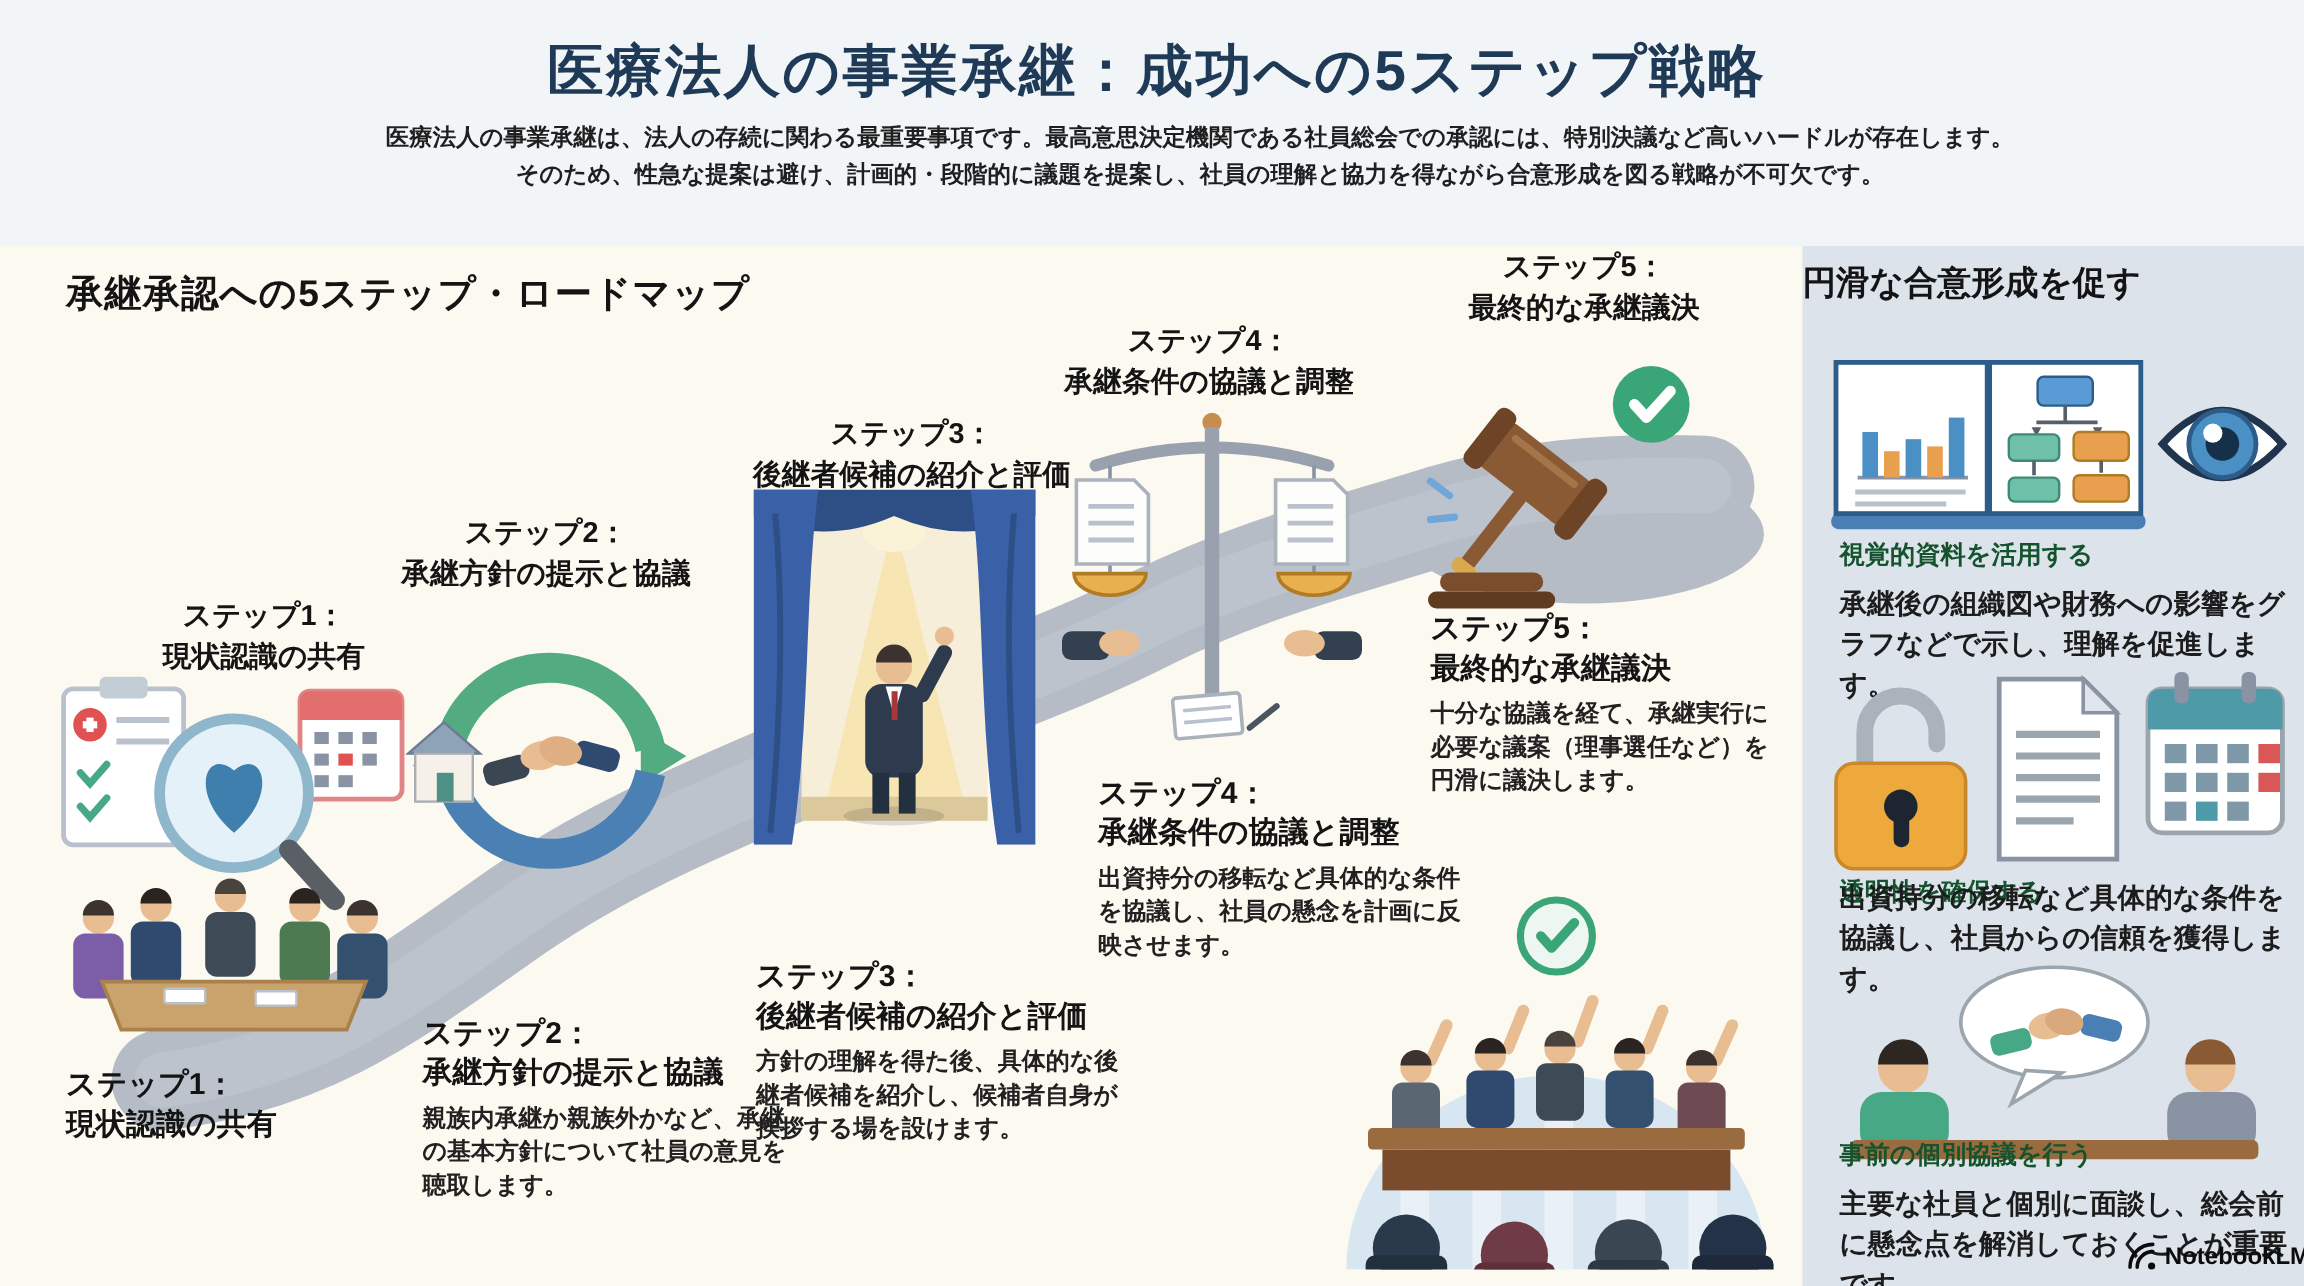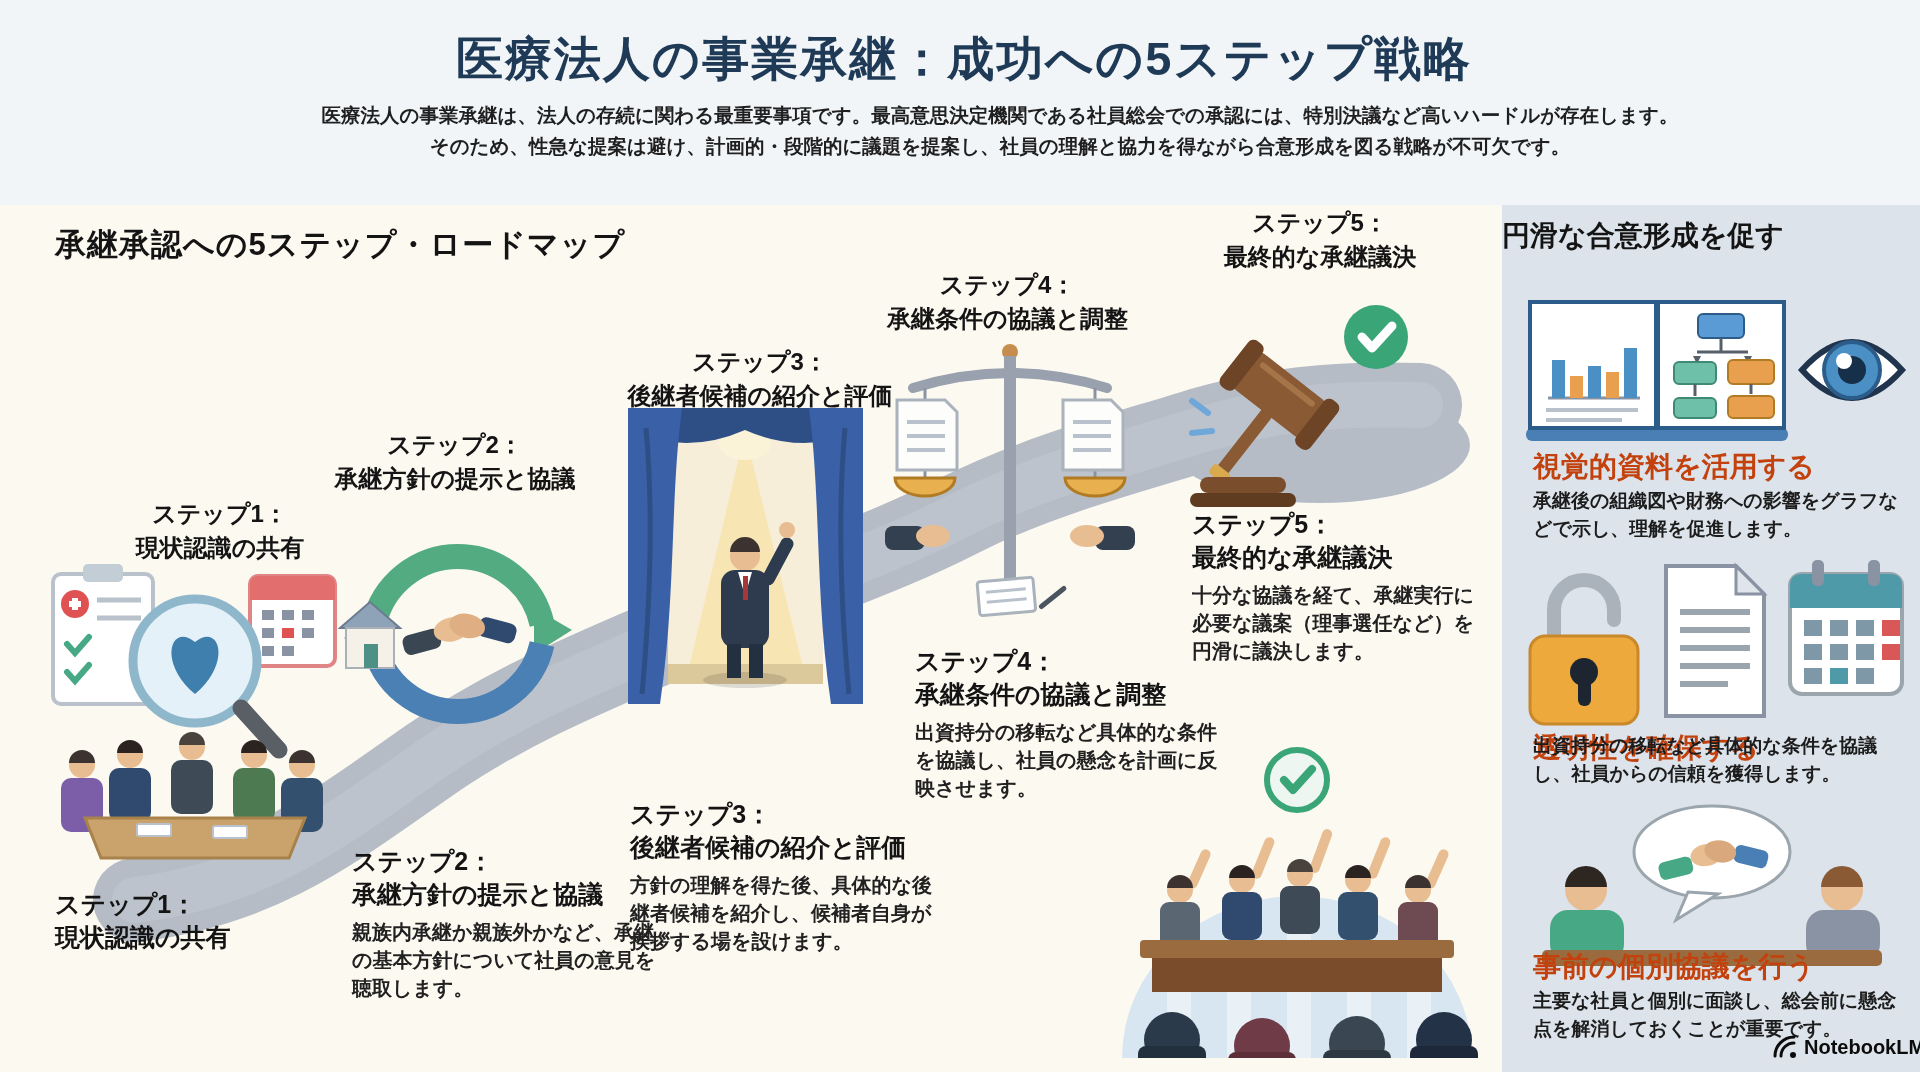--- a/index.html
+++ b/index.html
@@ -11,22 +11,22 @@
   .header-title{left:4px;top:28px;width:1920px;text-align:center;font-size:47px;font-weight:700;
     color:#1e3a56;letter-spacing:2px;}
   .header-sub{left:0;top:100px;width:1920px;text-align:center;font-size:19.5px;font-weight:700;
     color:#1f1f1f;line-height:1.6;padding-left:40px;}
   .roadmap-heading{left:55px;top:224px;font-size:31px;font-weight:800;color:#141414;letter-spacing:1px;}
   .step-label{text-align:center;font-size:24px;font-weight:800;color:#141414;line-height:1.4;}
   .step-block .t{font-size:25px;font-weight:800;color:#141414;line-height:1.3;margin:0 0 8px 0;}
   .step-block .d{font-size:20px;font-weight:600;color:#212121;line-height:1.4;margin:0;}
   .sb-title{left:1502px;top:216px;width:418px;font-size:28px;font-weight:800;
     color:#141414;line-height:1.4;}
-  .sb-head{left:1533px;width:375px;font-size:28px;font-weight:800;color:#c2410c;}
-  .sb-body{left:1533px;width:376px;font-size:19px;font-weight:600;color:#1c1c1c;line-height:1.45;}
+  .sb-head{left:1533px;width:375px;font-size:21px;font-weight:800;color:#14532d;}
+  .sb-body{left:1533px;width:376px;font-size:23px;font-weight:600;color:#1c1c1c;line-height:1.45;}
   .brand{left:1772px;top:1034px;display:flex;align-items:center;gap:6px;}
   .brand span{font-size:20px;font-weight:700;color:#0c0c0c;}
   svg{display:block;}
 </style>
 </head>
 <body>
 
 <div class="canvas">
 
   <div class="band-top"></div>

